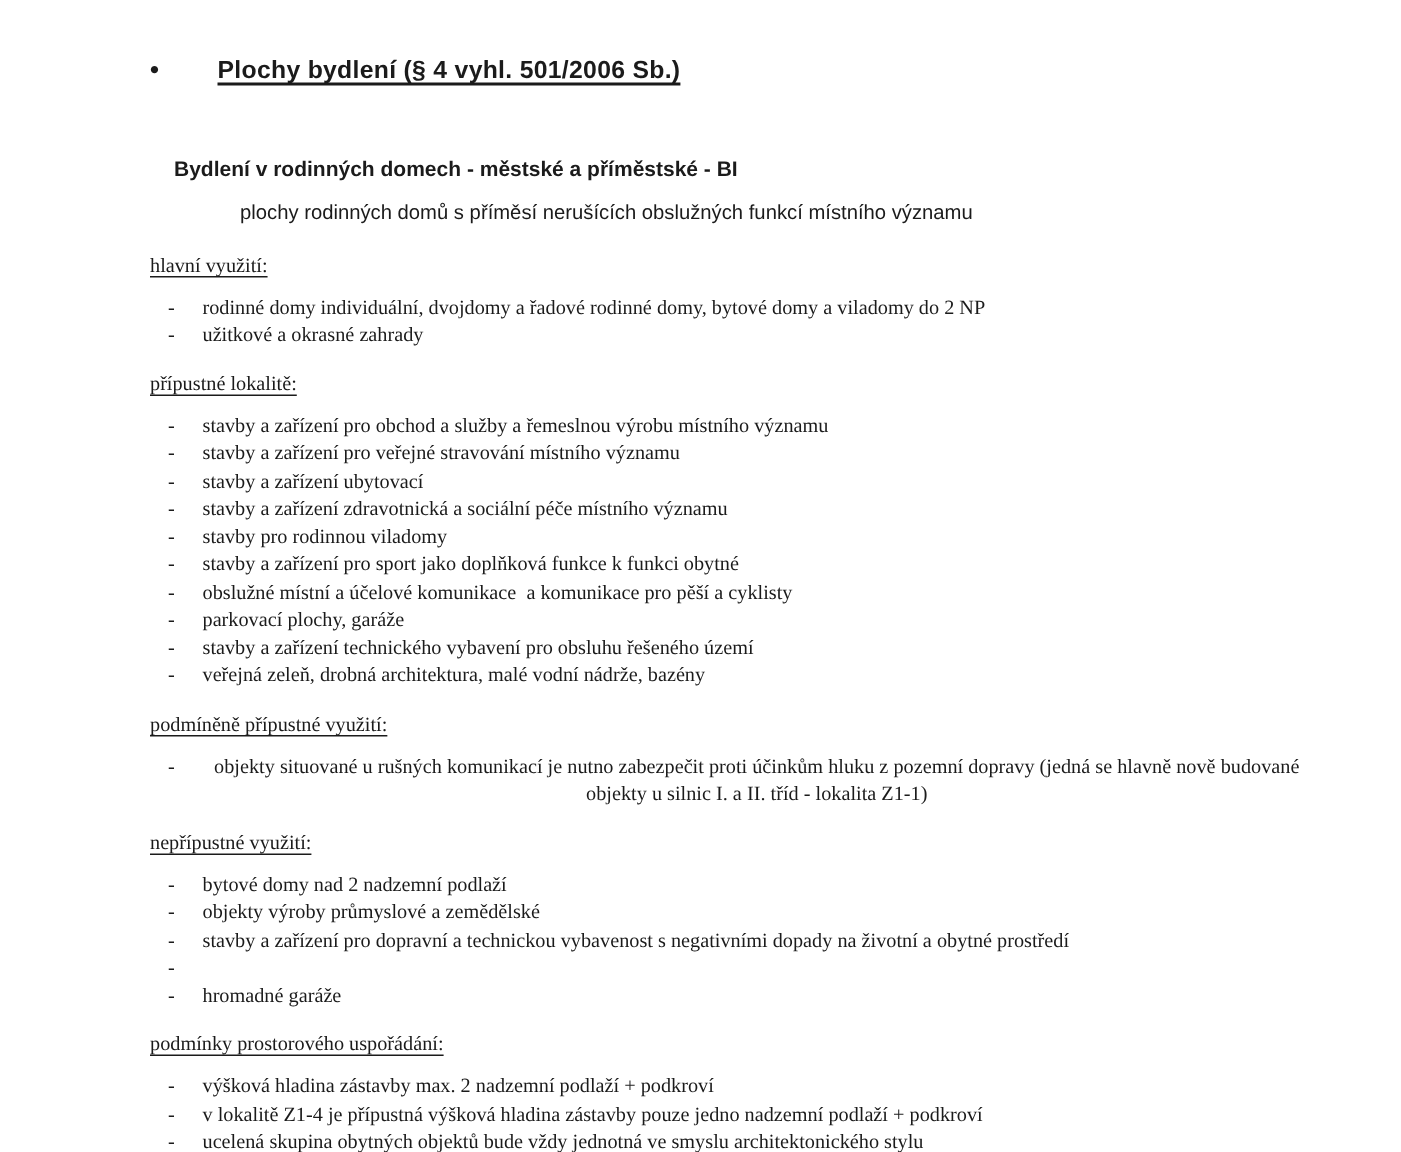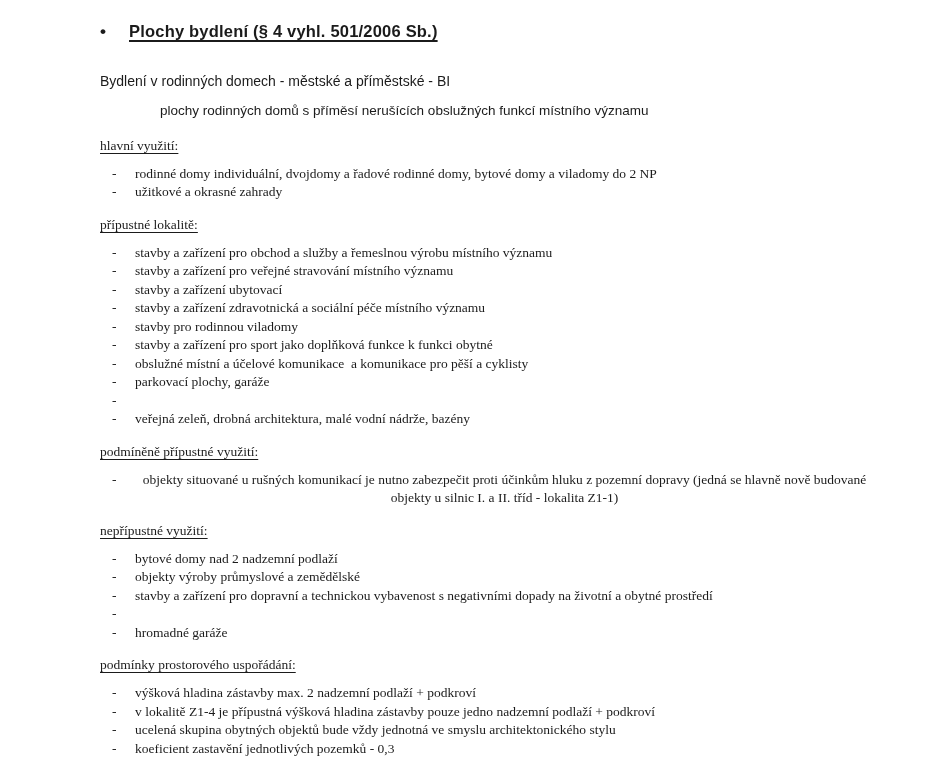--- a/index.html
+++ b/index.html
@@ -23,32 +23,32 @@
     align-items: baseline;
   }
   .bullet {
     width: 10px;
     font-size: 17px;
     font-weight: bold;
     margin-right: 19px;
     flex: 0 0 auto;
   }
   .title {
-    margin: 0;
+    margin: 16px;
     font-size: 16.5px;
     font-weight: bold;
     letter-spacing: 0.2px;
     text-decoration: underline;
     text-decoration-thickness: 2px;
     text-underline-offset: 3px;
   }
   .subtitle {
-    margin: 31px 0 0 0;
+    margin: 31px 0 0 16px;
     font-size: 14px;
-    font-weight: normal;
+    font-weight: bold;
   }
   .description {
     margin: 13px 0 17px 60px;
     font-size: 13.5px;
     line-height: 1.38;
   }
   .doc-section {
     margin-top: 15px;
     font-family: Liberation Serif, serif;
   }
@@ -147,20 +147,21 @@
     <span class="item-text">obslužné místní a účelové komunikace  a komunikace pro pěší a cyklisty</span>
   </li>
 
   <li class="list-item">
     <span class="dash">-</span>
     <span class="item-text">parkovací plochy, garáže</span>
   </li>
 
   <li class="list-item">
     <span class="dash">-</span>
+    <span class="item-text">stavby a zařízení technického vybavení pro obsluhu řešeného území</span>
   </li>
 
   <li class="list-item">
     <span class="dash">-</span>
     <span class="item-text">veřejná zeleň, drobná architektura, malé vodní nádrže, bazény</span>
   </li>
 </ul>
   </section>
 
   <section class="doc-section">

